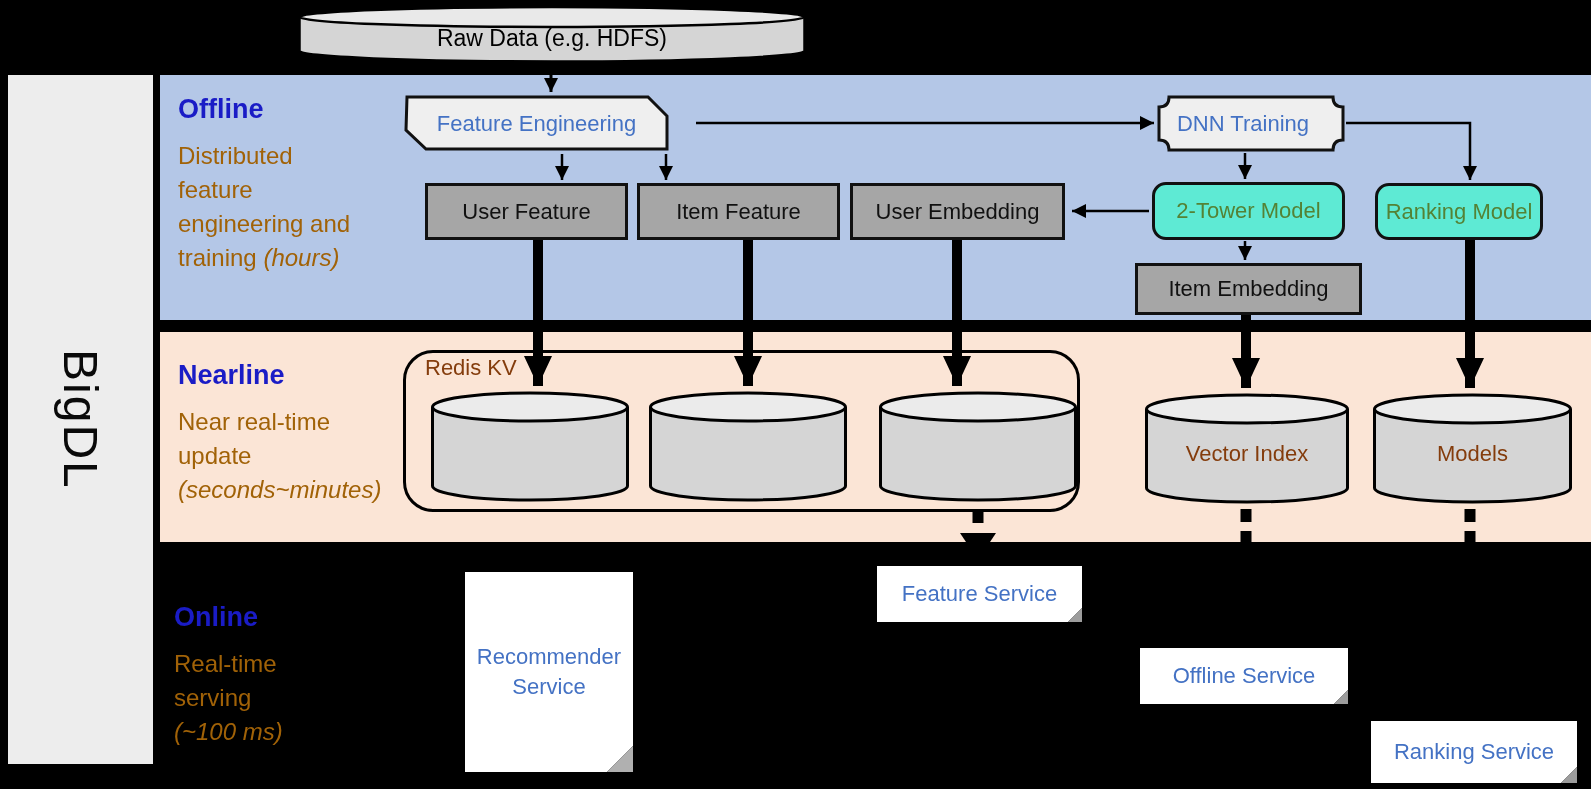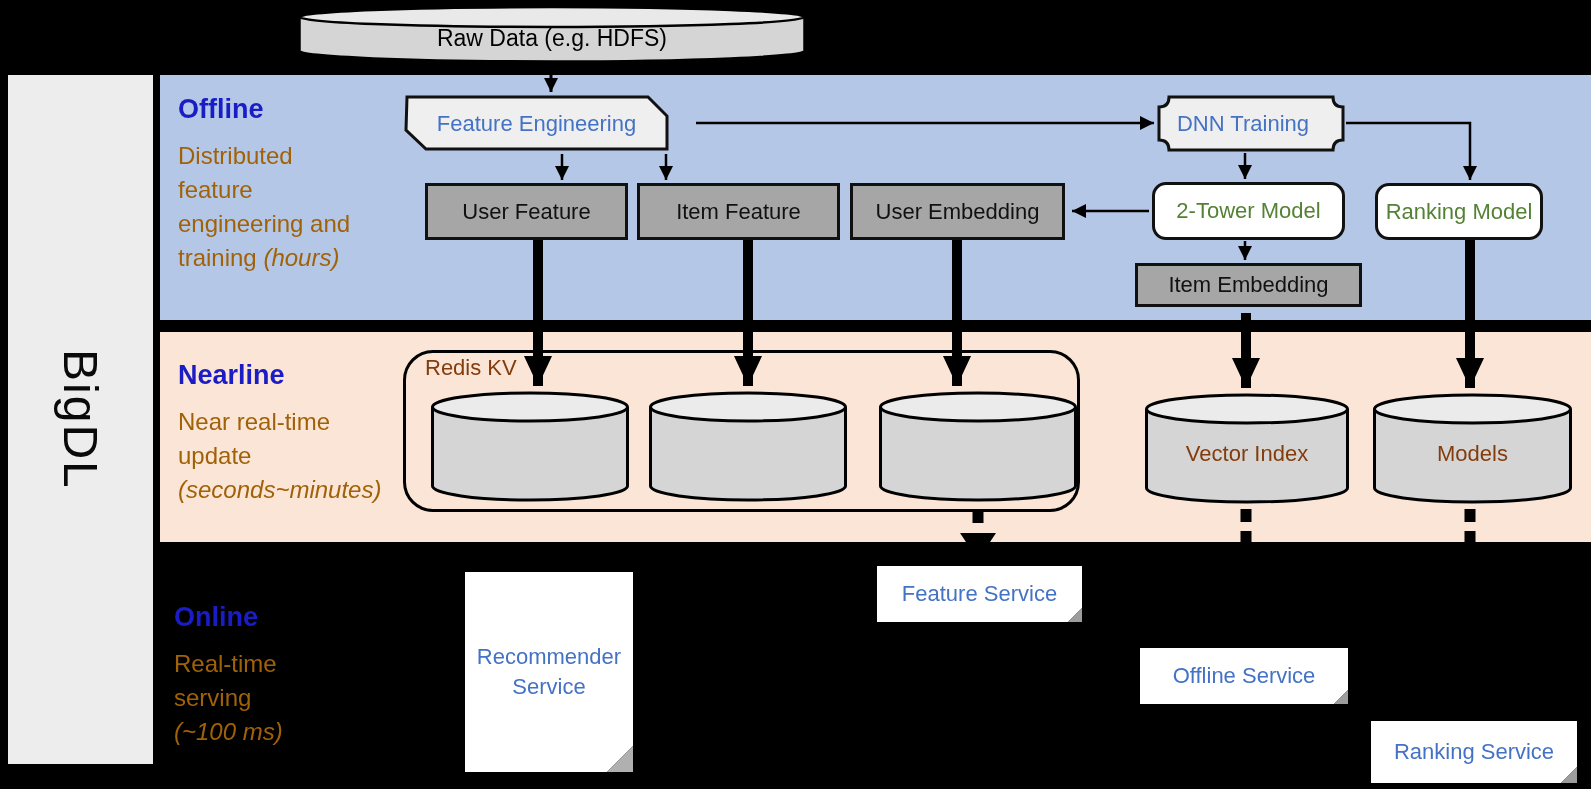--- a/index.html
+++ b/index.html
@@ -17,21 +17,21 @@
   .bigdl{writing-mode:vertical-rl;font-size:48px;color:#0a0a0a;letter-spacing:2px;}
   .zone{position:absolute;z-index:5;width:245px;}
   .zone-title{font-size:27px;font-weight:600;color:#1A1CC6;margin-bottom:14px;}
   .zone-desc{font-size:24px;line-height:34px;color:#a16207;}
   .zone-desc .it{font-style:italic;}
   .node{position:absolute;display:flex;align-items:center;justify-content:center;z-index:50;box-sizing:border-box;}
   .node svg.shape{position:absolute;inset:0;}
   .lbl{position:relative;font-size:22px;z-index:2;white-space:nowrap;}
   .gray-box{background:#A6A6A6;border:3px solid #111;}
   .gray-box .lbl{color:#111;}
-  .round-box{background:#ffffff;border:3px solid #111;border-radius:14px;}
+  .round-box{background:#5eead4;border:3px solid #111;border-radius:14px;}
   .green{color:#548235;}
   .blue{color:#4472C4;}
   .brown{color:#843C0C;}
   .cyl{position:absolute;z-index:20;display:flex;align-items:center;justify-content:center;}
   .cyl .lbl{padding-top:10px;}
   .redis-frame{
     position:absolute;left:403px;top:350px;width:677px;height:162px;
     border:3px solid #000;border-radius:30px;z-index:10;box-sizing:border-box;
   }
   .redis-label{position:absolute;left:425px;top:355px;font-size:22px;color:#843C0C;z-index:15;}
@@ -114,21 +114,21 @@
 
   <div class="node gray-box" style="left:425px;top:183px;width:203px;height:57px;">
     <span class="lbl">User Feature</span>
   </div>
   <div class="node gray-box" style="left:637px;top:183px;width:203px;height:57px;">
     <span class="lbl">Item Feature</span>
   </div>
   <div class="node gray-box" style="left:850px;top:183px;width:215px;height:57px;">
     <span class="lbl">User Embedding</span>
   </div>
-  <div class="node gray-box" style="left:1135px;top:263px;width:227px;height:44px;">
+  <div class="node gray-box" style="left:1135px;top:263px;width:227px;height:52px;">
     <span class="lbl">Item Embedding</span>
   </div>
 
   <div class="node round-box" style="left:1152px;top:182px;width:193px;height:58px;">
     <span class="lbl green">2-Tower Model</span>
   </div>
   <div class="node round-box" style="left:1375px;top:183px;width:168px;height:57px;">
     <span class="lbl green">Ranking Model</span>
   </div>
 

